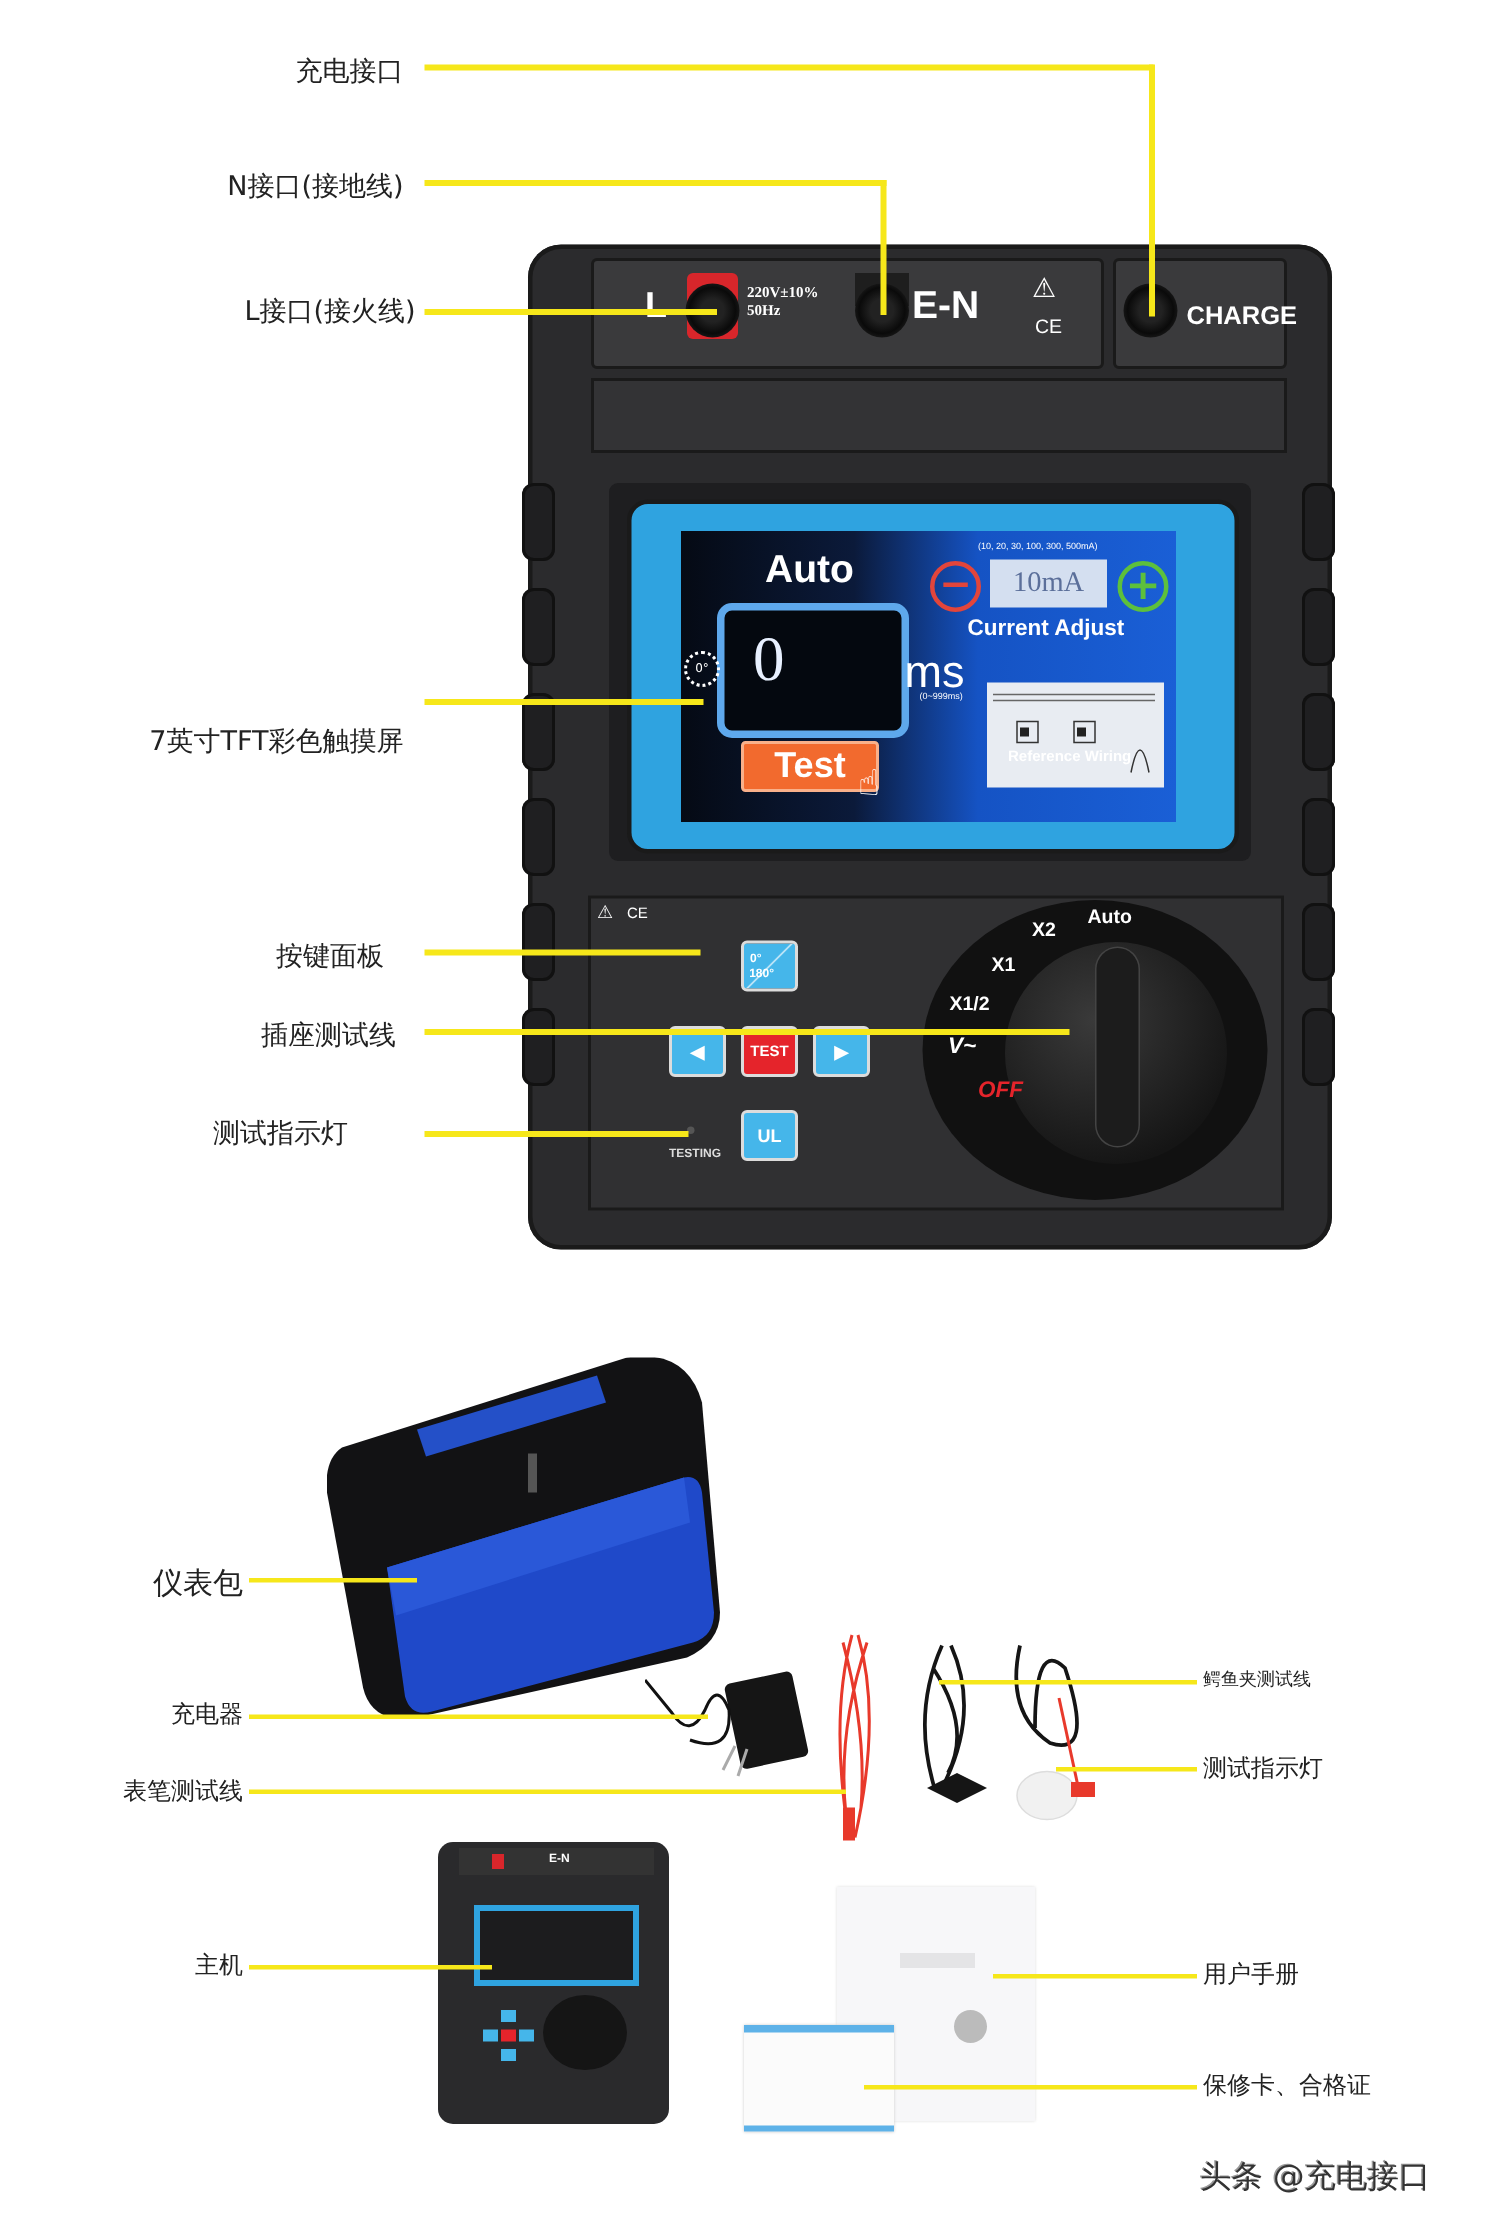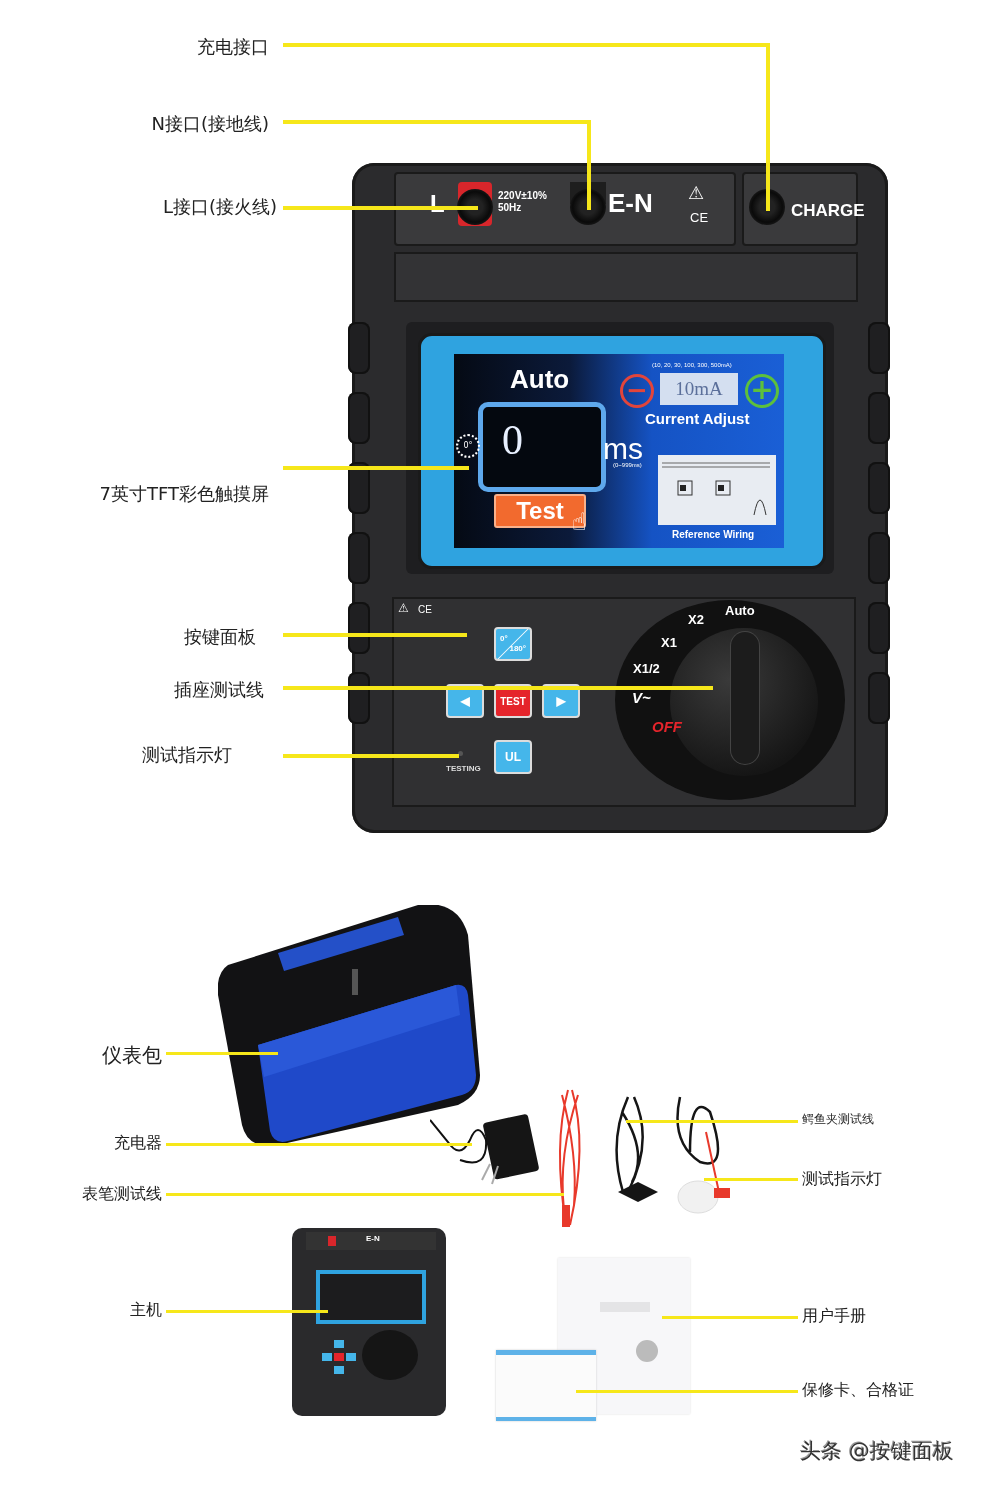--- a/index.html
+++ b/index.html
@@ -42,21 +42,21 @@
 <div class="grip" style="left:868px;top:602px"></div>
 <div class="grip" style="left:868px;top:672px"></div>
 
 <div class="toppanel" style="left:394px;top:172px;width:338px;height:70px"></div>
 <div class="toppanel" style="left:742px;top:172px;width:112px;height:70px"></div>
 <div class="abs" style="left:394px;top:252px;width:460px;height:46px;background:#333335;border:2px solid #1a1a1a"></div>
 
 <div class="abs" style="left:430px;top:190px;color:#fff;font-size:24px;font-weight:bold;font-family:'Liberation Sans',sans-serif">L</div>
 <div class="abs" style="left:458px;top:182px;width:34px;height:44px;background:#d8262b;border-radius:4px"></div>
 <div class="jack" style="left:457px;top:189px"></div>
-<div class="abs" style="left:498px;top:190px;color:#fff;font-size:10px;font-weight:bold;line-height:12px;font-family:Liberation Sans, sans-serif">
+<div class="abs" style="left:498px;top:190px;color:#fff;font-size:10px;font-weight:bold;line-height:12px;font-family:Liberation Serif, serif">
   <div>220V±10%</div>
   <div>50Hz</div>
 </div>
 <div class="abs" style="left:570px;top:182px;width:36px;height:22px;background:#1e1e1e"></div>
 <div class="jack" style="left:570px;top:189px"></div>
 <div class="abs" style="left:608px;top:188px;color:#fff;font-size:26px;font-weight:bold;font-family:'Liberation Sans',sans-serif">E-N</div>
 <div class="abs" style="left:688px;top:182px;color:#fff;font-size:18px">⚠</div>
 <div class="abs" style="left:690px;top:210px;color:#fff;font-size:13px;font-family:'Liberation Sans',sans-serif">CE</div>
 <div class="jack" style="left:749px;top:189px"></div>
 <div class="abs" style="left:791px;top:201px;color:#fff;font-size:17px;font-weight:bold;font-family:'Liberation Sans',sans-serif">CHARGE</div>
@@ -81,29 +81,29 @@
   <svg width="118" height="70">
     <line x1="4" y1="8" x2="112" y2="8" stroke="#666" stroke-width="1"></line>
     <line x1="4" y1="12" x2="112" y2="12" stroke="#666" stroke-width="1"></line>
     <rect x="20" y="26" width="14" height="14" fill="none" stroke="#333"></rect>
     <rect x="58" y="26" width="14" height="14" fill="none" stroke="#333"></rect>
     <rect x="22" y="30" width="6" height="6" fill="#222"></rect>
     <rect x="60" y="30" width="6" height="6" fill="#222"></rect>
     <path d="M96 60 q6 -30 12 0" fill="none" stroke="#333"></path>
   </svg>
 </div>
-<div class="abs" style="left:672px;top:529px;color:#fff;font-size:10px;font-weight:bold;font-family:'Liberation Sans',sans-serif">Reference Wiring</div>
+<div class="abs" style="left:672px;top:499px;color:#fff;font-size:10px;font-weight:bold;font-family:'Liberation Sans',sans-serif">Reference Wiring</div>
 
 <div class="abs" style="left:392px;top:597px;width:460px;height:206px;background:#303032;border:2px solid #1a1a1a"></div>
 <div class="abs" style="left:398px;top:601px;color:#fff;font-size:12px">⚠</div>
 <div class="abs" style="left:418px;top:604px;color:#fff;font-size:10px;font-family:'Liberation Sans',sans-serif">CE</div>
 
 <div class="btn" style="left:494px;top:627px;flex-direction:column;font-size:8px;line-height:10px;background:linear-gradient(135deg,#45b6ea 48%,#e0f2fb 50%,#45b6ea 52%)">
   <span style="align-self:flex-start;margin-left:4px">0°</span>
-  <span style="align-self:flex-end;margin-right:4px">180°</span>
+  <span style="align-self:flex-end;margin-right:14px">180°</span>
 </div>
 <div class="btn" style="left:446px;top:684px">◀</div>
 <div class="btn" style="left:494px;top:684px;background:#e5242b;font-size:10px">TEST</div>
 <div class="btn" style="left:542px;top:684px">▶</div>
 <div class="btn" style="left:494px;top:740px">UL</div>
 <div class="abs" style="left:458px;top:751px;width:5px;height:5px;border-radius:50%;background:#555"></div>
 <div class="abs" style="left:446px;top:764px;color:#ddd;font-size:8px;font-weight:bold;font-family:'Liberation Sans',sans-serif">TESTING</div>
 
 <div class="dial-outer"></div>
 <div class="dial"></div>
@@ -205,13 +205,13 @@
 
 <div class="yl" style="left:704px;top:1178px;width:94px;height:3px"></div>
 <div class="callout-r" style="left:802px;top:1169px;font-size:16px">测试指示灯</div>
 
 <div class="yl" style="left:662px;top:1316px;width:136px;height:3px"></div>
 <div class="callout-r" style="left:802px;top:1306px;font-size:16px">用户手册</div>
 
 <div class="yl" style="left:576px;top:1390px;width:222px;height:3px"></div>
 <div class="callout-r" style="left:802px;top:1380px;font-size:16px">保修卡、合格证</div>
 
-<div class="abs" style="left:800px;top:1437px;font-size:21px;color:#333;text-shadow:1px 1px 0 #fff,-1px -1px 0 #999">头条 @按键面板</div>
+<div class="abs" style="left:800px;top:1437px;font-size:21px;color:#333;text-shadow:1px 1px 0 #fff,-1px -1px 0 #999">头条 @充电接口</div>
 
 </body></html>

